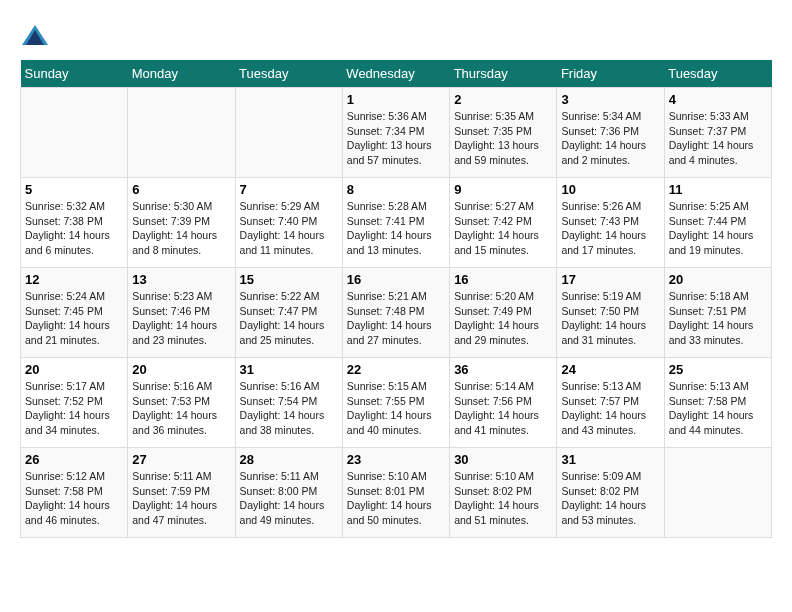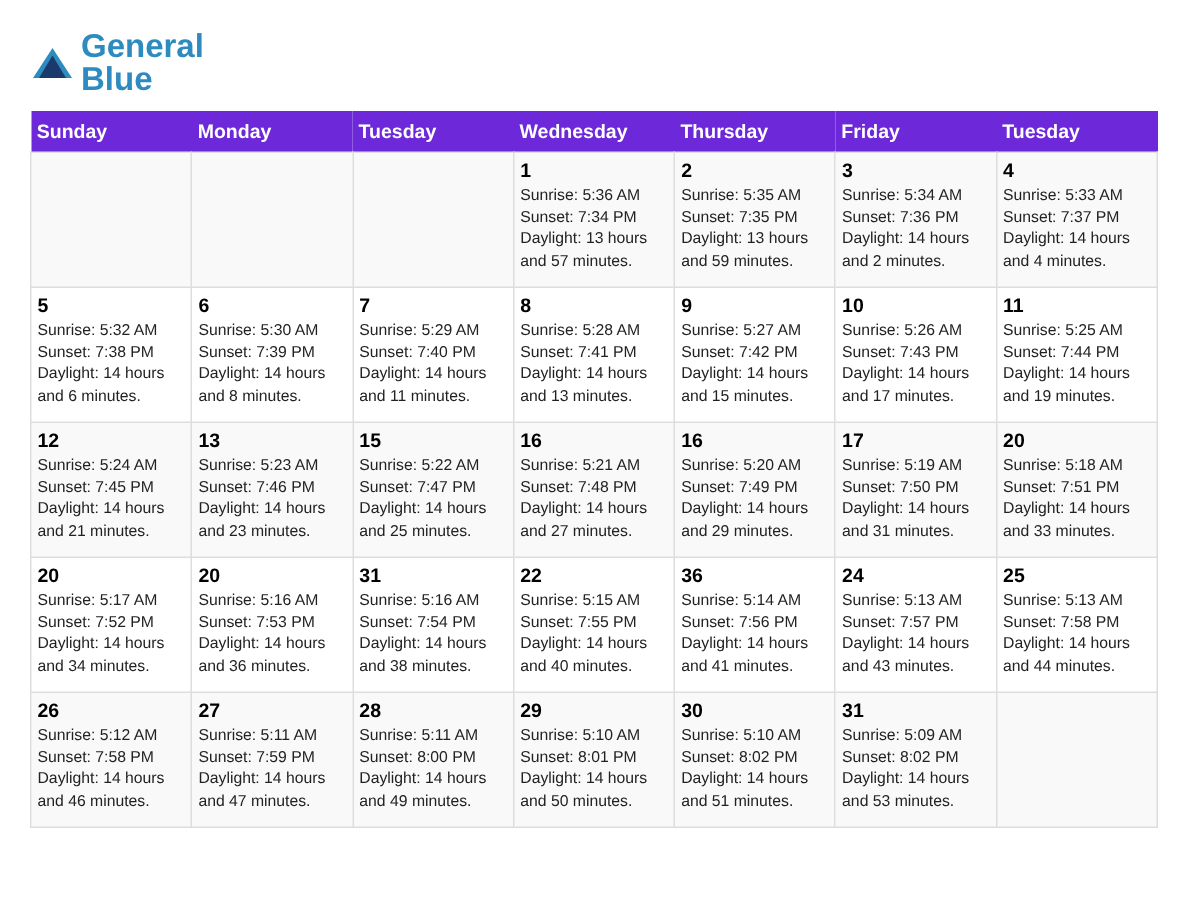--- a/index.html
+++ b/index.html
@@ -45,26 +45,26 @@
     .subtitle {
       font-size: 16px;
       color: #333;
     }
     table {
       width: 100%;
       border-collapse: collapse;
       font-size: 11px;
     }
     thead tr th {
-      background-color: #6d28d9;
+      background-color: #0f766e;
       color: white;
       padding: 6px 4px;
       text-align: left;
       font-size: 13px;
-      font-weight: bold;
+      font-weight: normal;
     }
     tbody tr {
       vertical-align: top;
     }
     tbody tr:nth-child(odd) {
       background-color: #f9f9f9;
     }
     tbody tr:nth-child(even) {
       background-color: #ffffff;
     }
@@ -88,28 +88,20 @@
   </style>
 </head>
 <body>
 
 <div class="header">
   <div class="logo">
     <svg class="logo-icon" viewBox="0 0 30 30">
       <polygon points="15,5 28,25 2,25" fill="#2e8bc0"></polygon>
       <polygon points="15,10 24,25 6,25" fill="#1a3a6b"></polygon>
     </svg>
-    <div>
-      <div class="logo-text">
-        <span>General</span>
-      </div>
-      <div class="logo-text">
-        <span style="color:#2e8bc0">Blue</span>
-      </div>
-    </div>
   </div>
   <div class="title-block">
     <div class="main-title"></div>
     <div class="subtitle"></div>
   </div>
 </div>
 
 <table>
   <thead>
     <tr id="col-headers">
@@ -241,21 +233,21 @@
         </td>
         <td>
           <span class="day-num">27</span>
           <div class="day-info">Sunrise: 5:11 AM<br>Sunset: 7:59 PM<br>Daylight: 14 hours<br>and 47 minutes.</div>
         </td>
         <td>
           <span class="day-num">28</span>
           <div class="day-info">Sunrise: 5:11 AM<br>Sunset: 8:00 PM<br>Daylight: 14 hours<br>and 49 minutes.</div>
         </td>
         <td>
-          <span class="day-num">29</span>
+          <span class="day-num">23</span>
           <div class="day-info">Sunrise: 5:10 AM<br>Sunset: 8:01 PM<br>Daylight: 14 hours<br>and 50 minutes.</div>
         </td>
         <td>
           <span class="day-num">30</span>
           <div class="day-info">Sunrise: 5:10 AM<br>Sunset: 8:02 PM<br>Daylight: 14 hours<br>and 51 minutes.</div>
         </td>
         <td>
           <span class="day-num">31</span>
           <div class="day-info">Sunrise: 5:09 AM<br>Sunset: 8:02 PM<br>Daylight: 14 hours<br>and 53 minutes.</div>
         </td>

